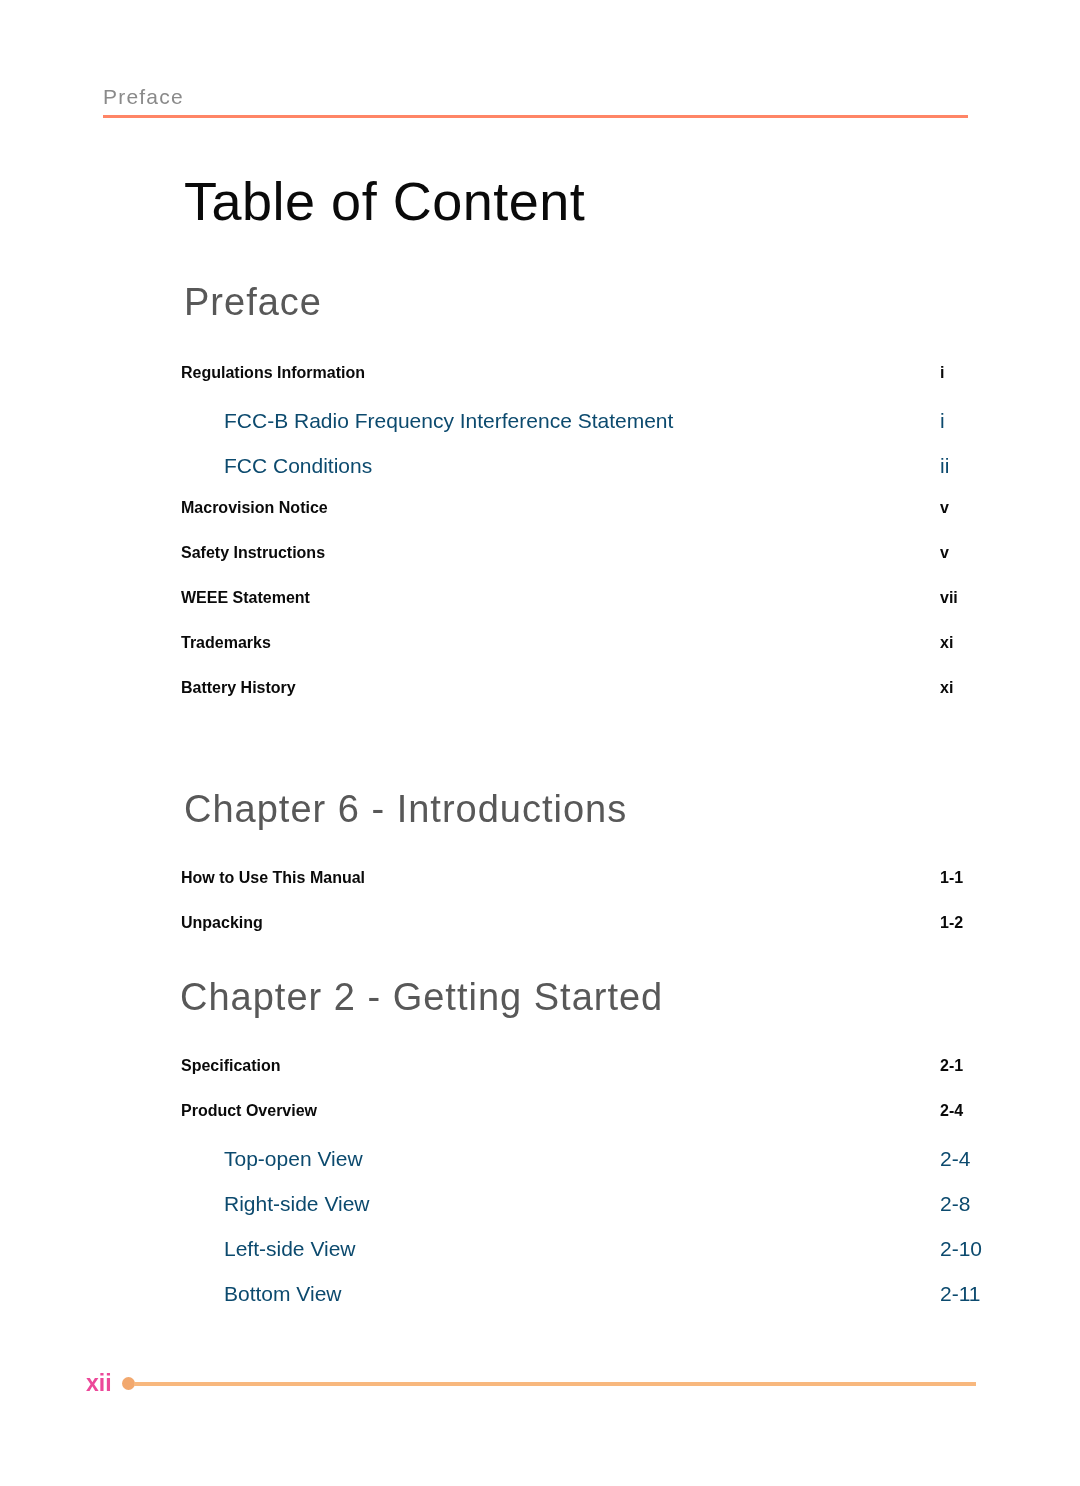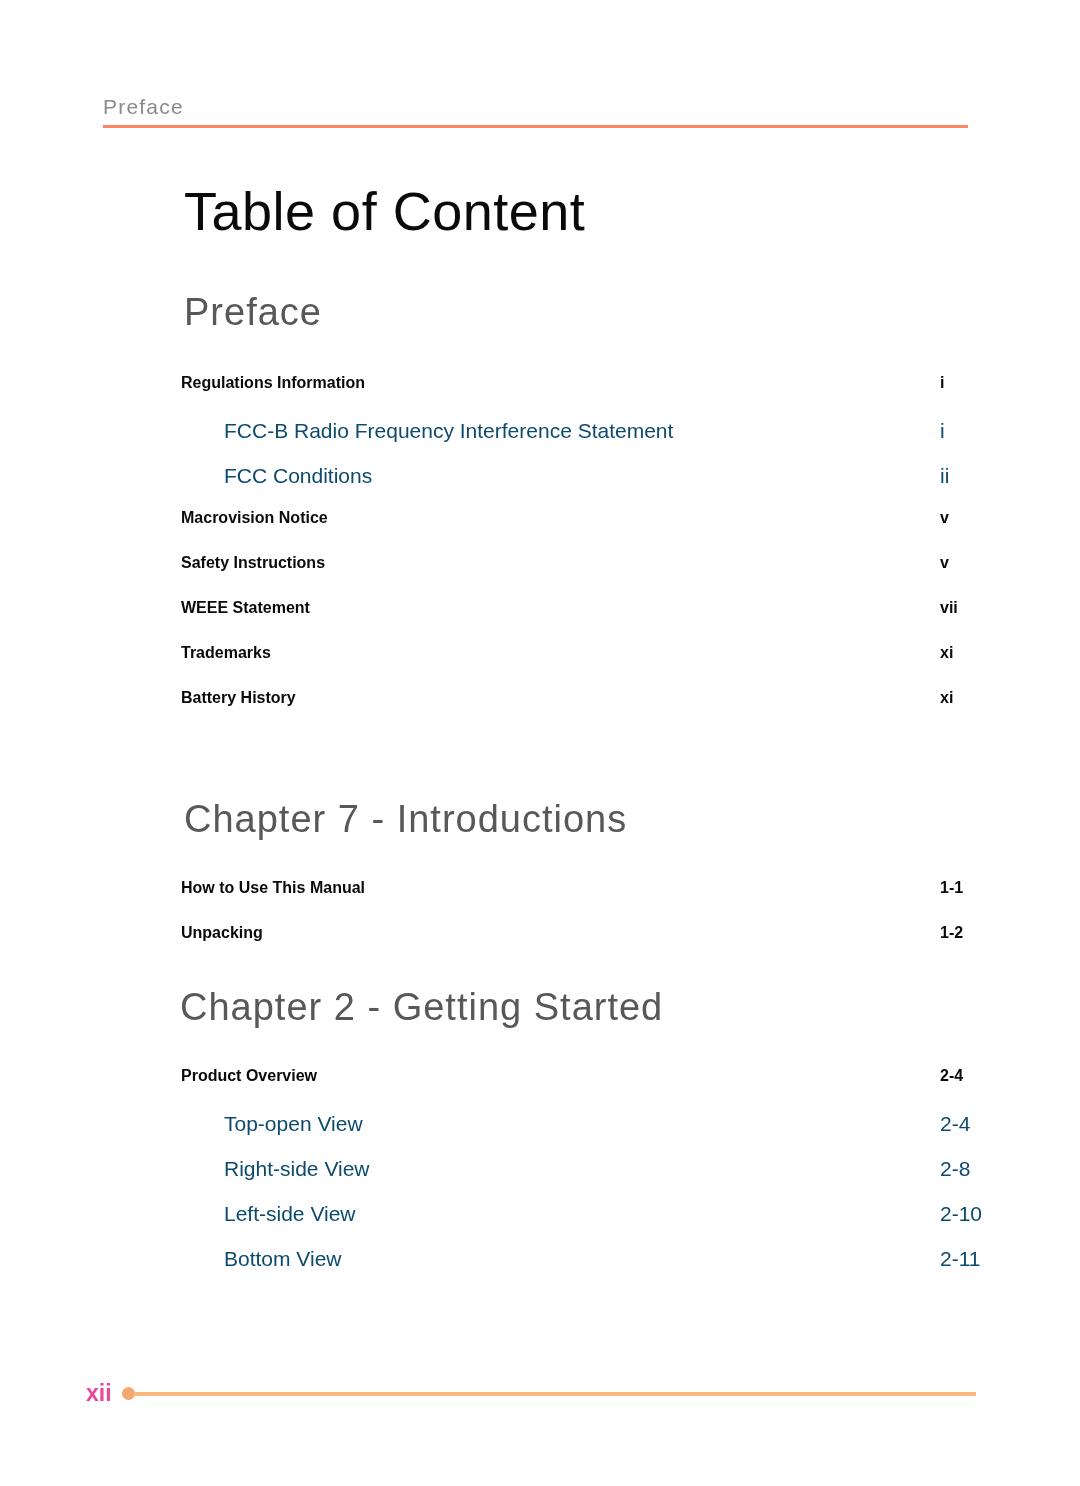--- a/index.html
+++ b/index.html
@@ -13,21 +13,20 @@
     position: relative;
     font-family: "Liberation Sans", sans-serif;
     color: #000000;
     overflow: hidden;
   }
 
   .page {
     position: absolute;
     inset: 0;
     background: #ffffff;
-    margin-top: 10px;
   }
 
   
   .running-header {
     position: absolute;
     left: 103px;
     top: 86px;
     width: 865px;
   }
   .running-header-text {
@@ -198,36 +197,40 @@
             <span class="entry-label">Trademarks</span>
             <span class="entry-page">xi</span>
           </div>
           <div class="entry level1">
             <span class="entry-label">Battery History</span>
             <span class="entry-page">xi</span>
           </div>
         </div>
       </div>
       <div class="section">
-        <div class="section-heading" style="left: 184px; top: 790px;">Chapter 7 - Introductions</div>
+        <div class="section-heading" style="left: 184px; top: 790px;">Chapter 6 - Introductions</div>
         <div class="entries" style="top: 870px;">
           <div class="entry level1">
             <span class="entry-label">How to Use This Manual</span>
             <span class="entry-page">1-1</span>
           </div>
           <div class="entry level1">
             <span class="entry-label">Unpacking</span>
             <span class="entry-page">1-2</span>
           </div>
         </div>
       </div>
       <div class="section">
         <div class="section-heading" style="left: 180px; top: 978px;">Chapter 2 - Getting Started</div>
         <div class="entries" style="top: 1058px;">
           <div class="entry level1">
+            <span class="entry-label">Specification</span>
+            <span class="entry-page">2-1</span>
+          </div>
+          <div class="entry level1">
             <span class="entry-label">Product Overview</span>
             <span class="entry-page">2-4</span>
           </div>
           <div class="entry level2">
             <span class="entry-label">Top-open View</span>
             <span class="entry-page">2-4</span>
           </div>
           <div class="entry level2">
             <span class="entry-label">Right-side View</span>
             <span class="entry-page">2-8</span>

